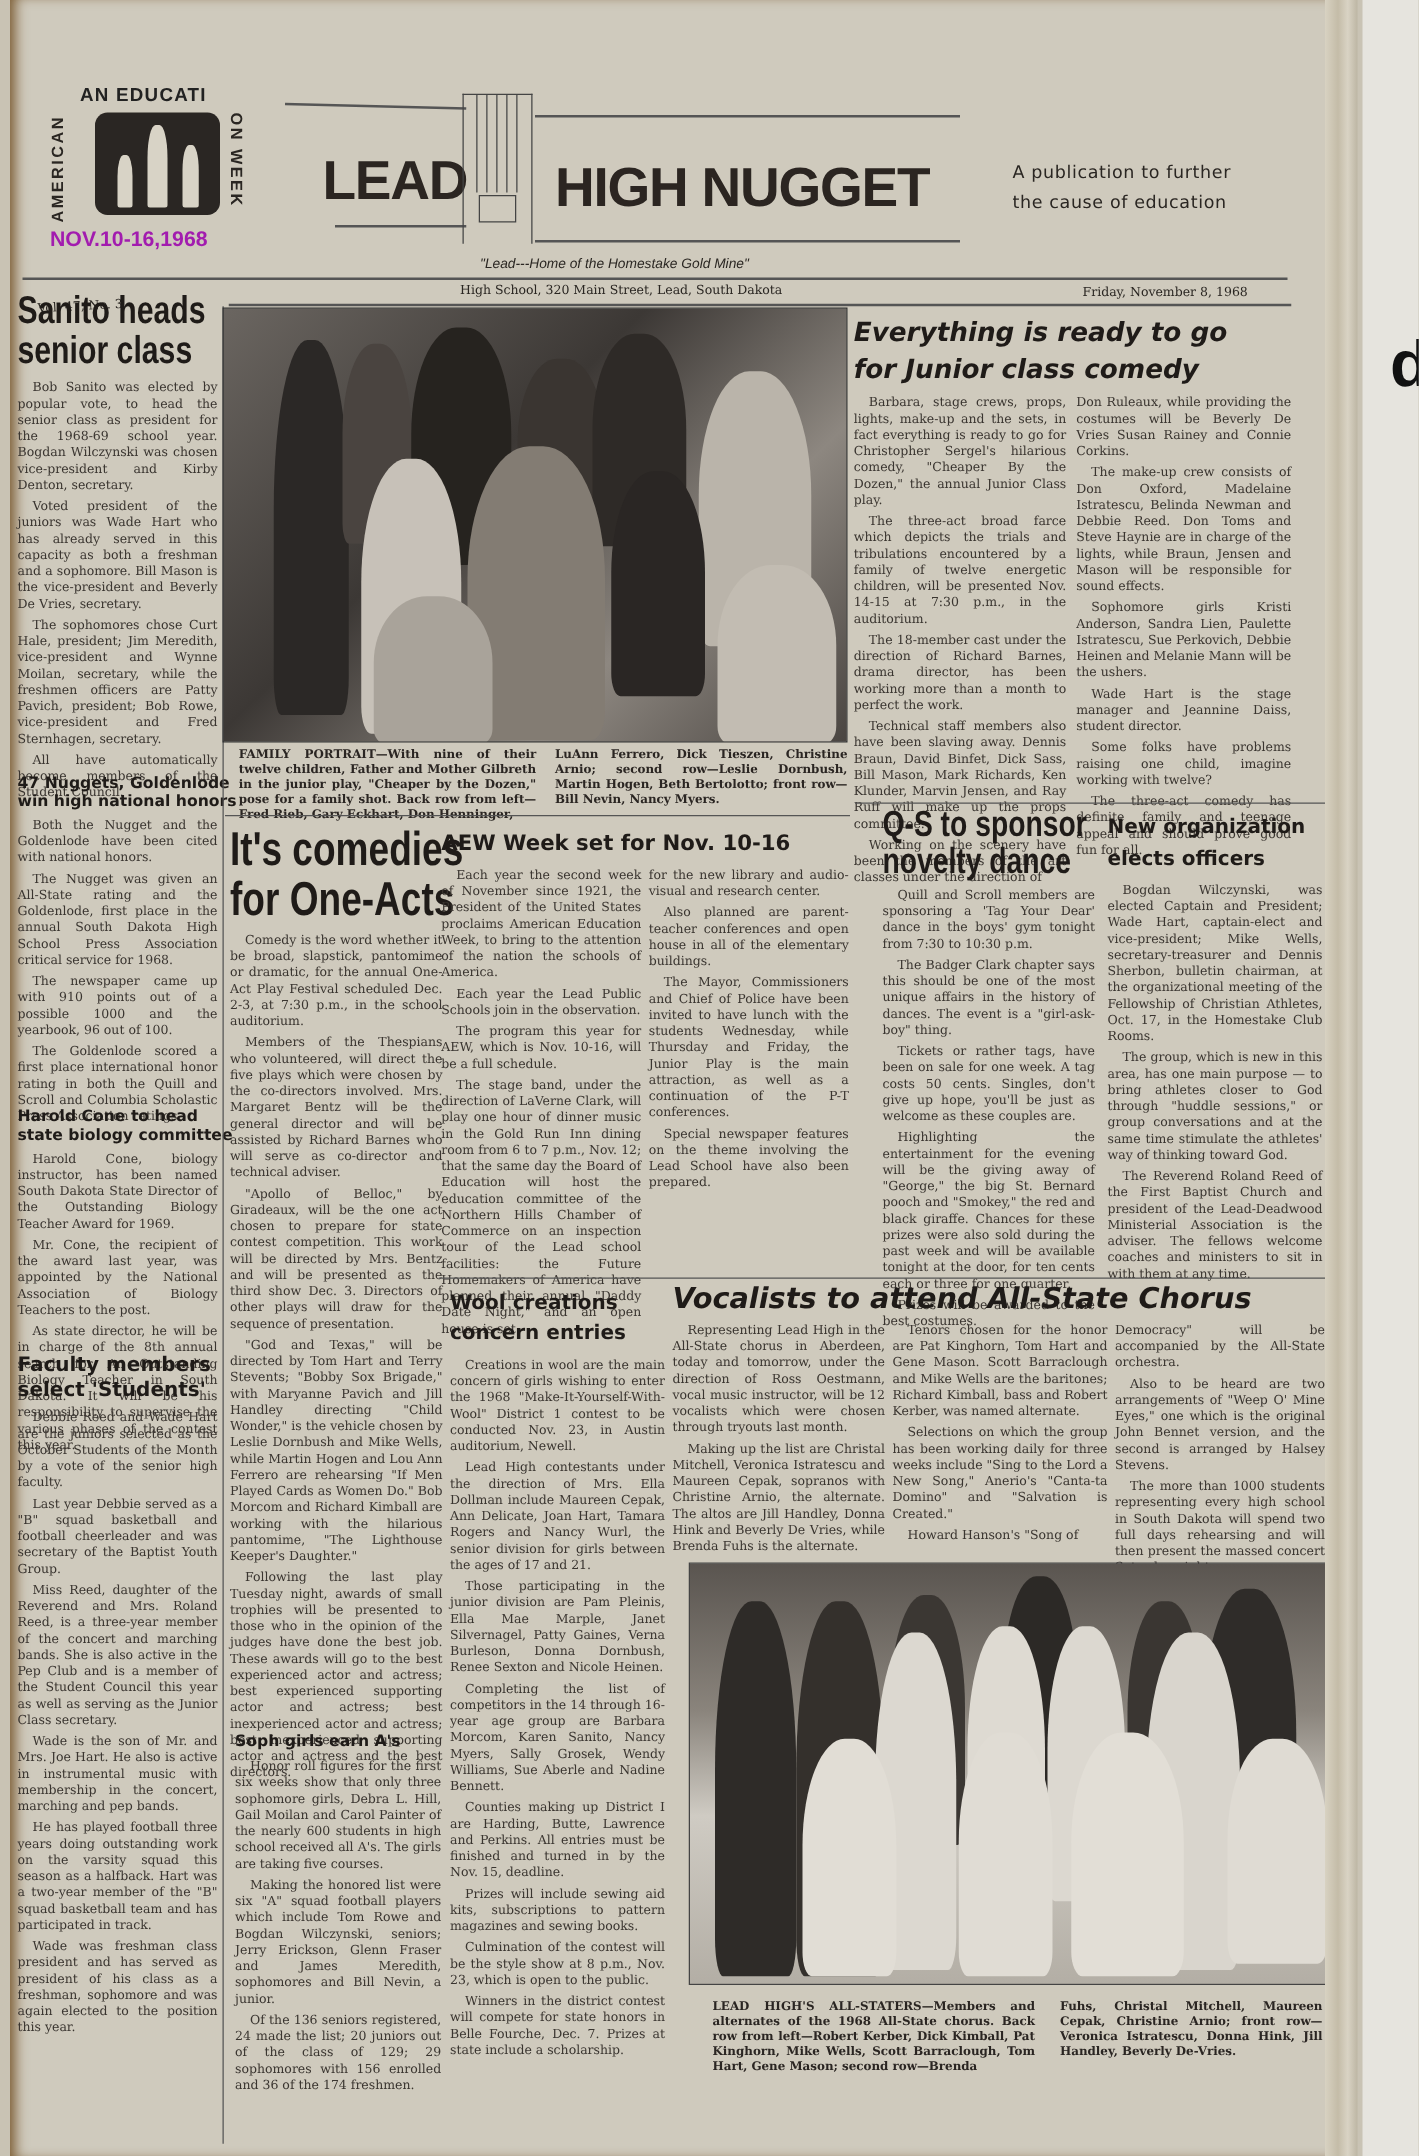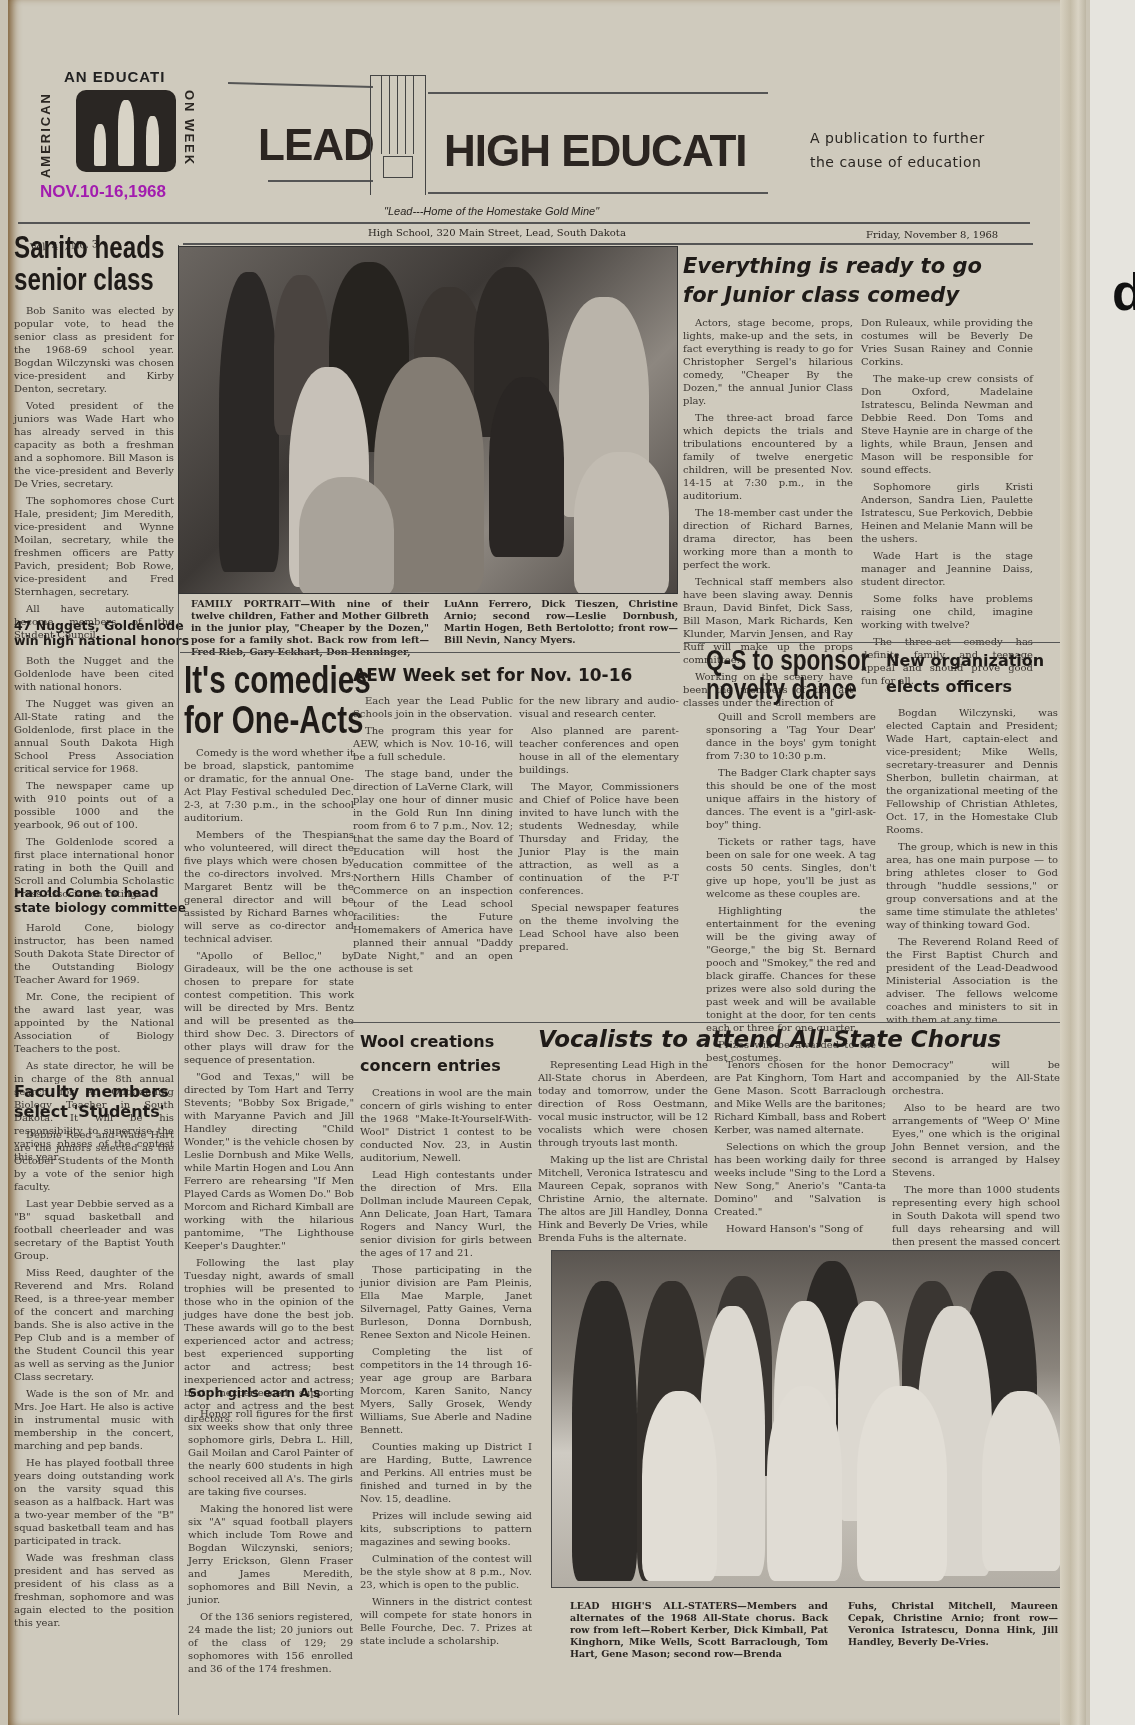--- a/index.html
+++ b/index.html
@@ -65,21 +65,21 @@
   <div class="rule" style="left:420px;top:192px;width:340px"></div>
   <div class="abs flag-lead">LEAD</div>
   <div class="abs building">
     <div class="col" style="left:10px"></div>
       <div class="col" style="left:18px"></div>
     <div class="col" style="left:26px"></div>
       <div class="col" style="left:34px"></div>
     <div class="col" style="left:42px"></div>
     <div class="door"></div>
   </div>
-  <div class="abs flag-high">HIGH EDUCATI</div>
+  <div class="abs flag-high">HIGH NUGGET</div>
   <div class="abs motto">"Lead---Home of the Homestake Gold Mine"</div>
   <div class="abs pub">
     <div>A publication to further</div>
     <div>the cause of education</div>
   </div>
 
   <div class="rule" style="left:10px;top:222px;width:1012px;height:2px"></div>
   <div class="abs vol">Vol. 47, No. 3</div>
   <div class="abs addr">High School, 320 Main Street, Lead, South Dakota</div>
   <div class="abs dateline">Friday, November 8, 1968</div>
@@ -146,21 +146,21 @@
     <div class="person" style="left:395px;top:205px;width:95px;height:143px;background:#c2bcb2"></div>
   </div>
   <div class="abs cap" style="left:183px;top:598px;width:238px">FAMILY PORTRAIT—With nine of their twelve children, Father and Mother Gilbreth in the junior play, "Cheaper by the Dozen," pose for a family shot. Back row from left—Fred Rieb, Gary Eckhart, Don Henninger,</div>
   <div class="abs cap" style="left:436px;top:598px;width:234px">LuAnn Ferrero, Dick Tieszen, Christine Arnio; second row—Leslie Dornbush, Martin Hogen, Beth Bertolotto; front row—Bill Nevin, Nancy Myers.</div>
 
   <div class="abs" style="left:675px;top:252px;width:380px">
     <div class="hital" style="font-size:21px;line-height:29px">Everything is ready to go</div>
     <div class="hital" style="font-size:21px;line-height:29px">for Junior class comedy</div>
     <div style="display:flex;gap:8px;margin-top:6px">
       <div class="txt" style="width:170px">
-        <p>Actors, stage become, props, lights, make-up and the sets, in fact everything is ready to go for Christopher Sergel's hilarious comedy, "Cheaper By the Dozen," the annual Junior Class play.</p>
+        <p>Barbara, stage crews, props, lights, make-up and the sets, in fact everything is ready to go for Christopher Sergel's hilarious comedy, "Cheaper By the Dozen," the annual Junior Class play.</p>
         <p>The three-act broad farce which depicts the trials and tribulations encountered by a family of twelve energetic children, will be presented Nov. 14-15 at 7:30 p.m., in the auditorium.</p>
         <p>The 18-member cast under the direction of Richard Barnes, drama director, has been working more than a month to perfect the work.</p>
         <p>Technical staff members also have been slaving away. Dennis Braun, David Binfet, Dick Sass, Bill Mason, Mark Richards, Ken Klunder, Marvin Jensen, and Ray Ruff will make up the props committee.</p>
         <p>Working on the scenery have been the members of the art classes under the direction of</p>
       </div>
       <div class="txt" style="width:172px">
         <p style="text-indent:0">Don Ruleaux, while providing the costumes will be Beverly De Vries Susan Rainey and Connie Corkins.</p>
         <p>The make-up crew consists of Don Oxford, Madelaine Istratescu, Belinda Newman and Debbie Reed. Don Toms and Steve Haynie are in charge of the lights, while Braun, Jensen and Mason will be responsible for sound effects.</p>
         <p>Sophomore girls Kristi Anderson, Sandra Lien, Paulette Istratescu, Sue Perkovich, Debbie Heinen and Melanie Mann will be the ushers.</p>
         <p>Wade Hart is the stage manager and Jeannine Daiss, student director.</p>
@@ -182,20 +182,21 @@
       <p>"Apollo of Belloc," by Giradeaux, will be the one act chosen to prepare for state contest competition. This work will be directed by Mrs. Bentz and will be presented as the third show Dec. 3. Directors of other plays will draw for the sequence of presentation.</p>
       <p>"God and Texas," will be directed by Tom Hart and Terry Stevents; "Bobby Sox Brigade," with Maryanne Pavich and Jill Handley directing "Child Wonder," is the vehicle chosen by Leslie Dornbush and Mike Wells, while Martin Hogen and Lou Ann Ferrero are rehearsing "If Men Played Cards as Women Do." Bob Morcom and Richard Kimball are working with the hilarious pantomime, "The Lighthouse Keeper's Daughter."</p>
       <p>Following the last play Tuesday night, awards of small trophies will be presented to those who in the opinion of the judges have done the best job. These awards will go to the best experienced actor and actress; best experienced supporting actor and actress; best inexperienced actor and actress; best inexperienced supporting actor and actress and the best directors.</p>
     </div>
   </div>
 
   <div class="abs" style="left:345px;top:664px;width:330px">
     <div class="hsans" style="font-size:17px;line-height:22px">AEW Week set for Nov. 10-16</div>
     <div style="display:flex;gap:6px;margin-top:8px">
       <div class="txt" style="width:160px">
+        <p>Each year the second week of November since 1921, the President of the United States proclaims American Education Week, to bring to the attention of the nation the schools of America.</p>
         <p>Each year the Lead Public Schools join in the observation.</p>
         <p>The program this year for AEW, which is Nov. 10-16, will be a full schedule.</p>
         <p>The stage band, under the direction of LaVerne Clark, will play one hour of dinner music in the Gold Run Inn dining room from 6 to 7 p.m., Nov. 12; that the same day the Board of Education will host the education committee of the Northern Hills Chamber of Commerce on an inspection tour of the Lead school facilities: the Future Homemakers of America have planned their annual "Daddy Date Night," and an open house is set</p>
       </div>
       <div class="txt" style="width:160px">
         <p style="text-indent:0">for the new library and audio-visual and research center.</p>
         <p>Also planned are parent-teacher conferences and open house in all of the elementary buildings.</p>
         <p>The Mayor, Commissioners and Chief of Police have been invited to have lunch with the students Wednesday, while Thursday and Friday, the Junior Play is the main attraction, as well as a continuation of the P-T conferences.</p>
         <p>Special newspaper features on the theme involving the Lead School have also been prepared.</p>
       </div>

